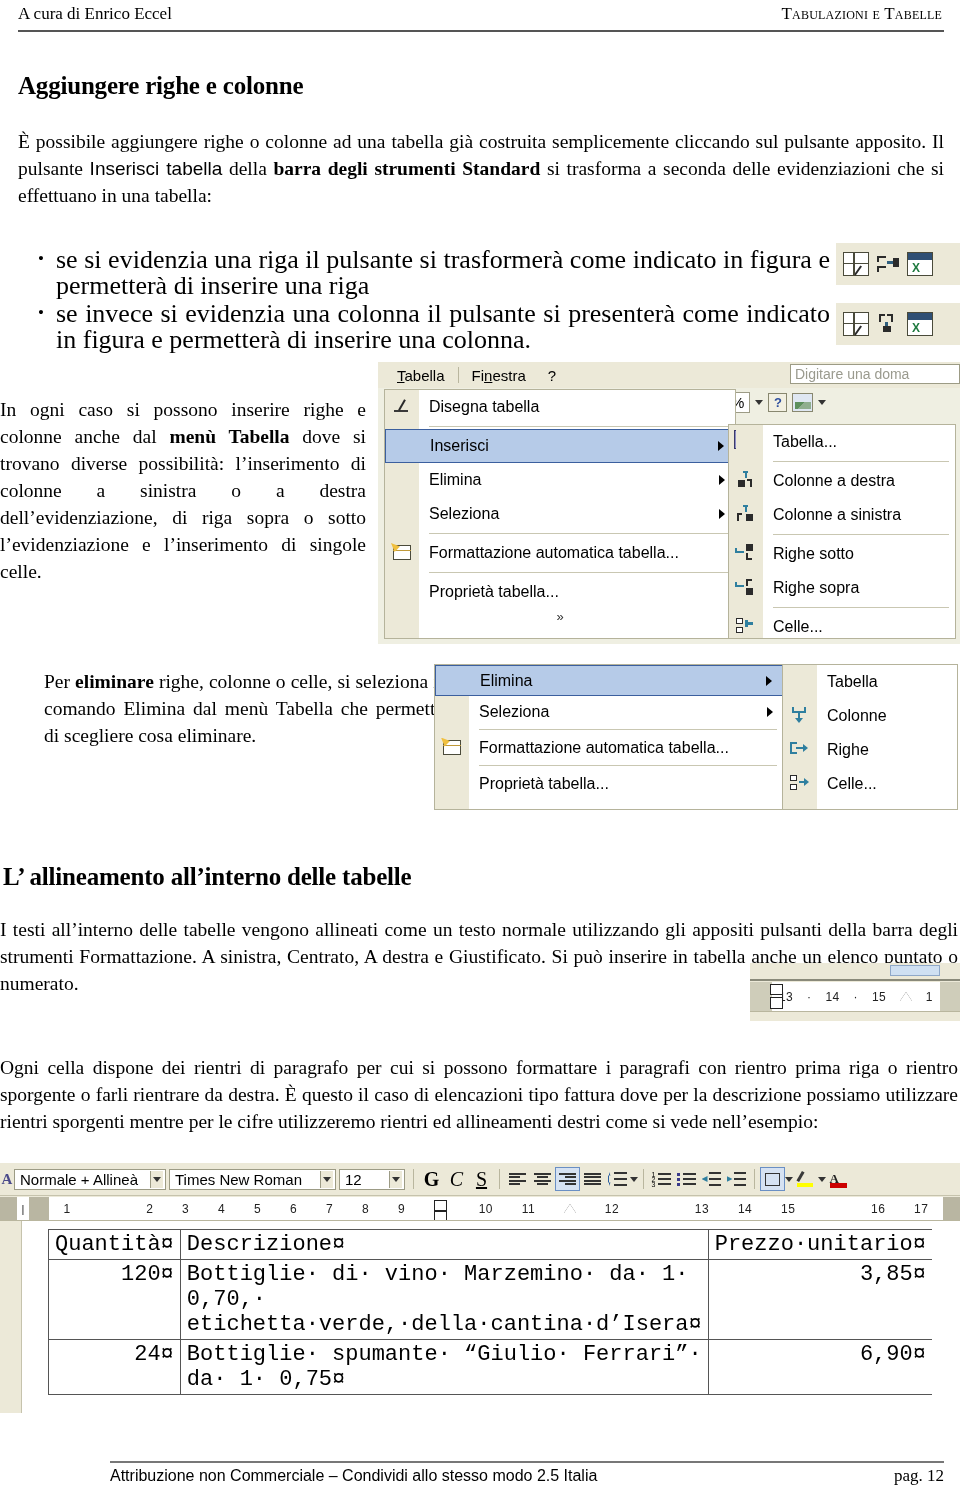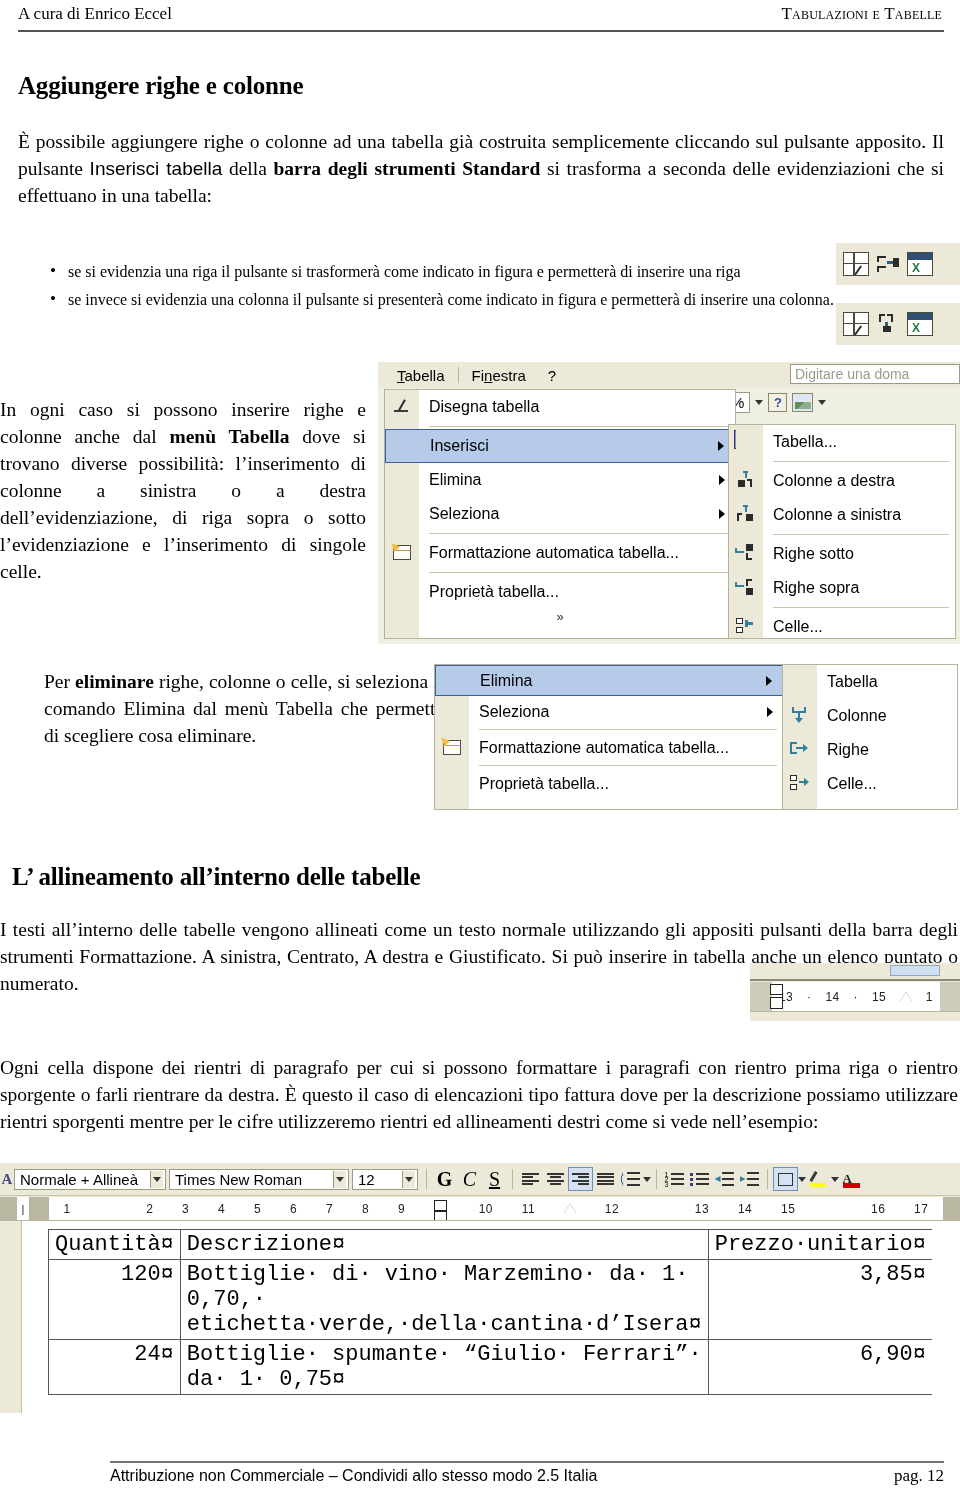--- a/index.html
+++ b/index.html
@@ -27,22 +27,22 @@
     position:absolute;margin:0;font-weight:bold;font-size:25px;
     letter-spacing:-0.2px;
   }
   .para{
     position:absolute;font-size:19.5px;line-height:27px;text-align:justify;
   }
   b{font-weight:bold;}
   .sans{font-family:"Liberation Sans",sans-serif;font-size:19px;}
 
   ul.bul{
-    position:absolute;margin:16px;padding:0;list-style:none;
-    font-size:16px;line-height:26px;
+    position:absolute;margin:4px;padding:0;list-style:none;
+    font-size:26px;line-height:26px;
   }
   ul.bul li{position:relative;padding-left:26px;margin-bottom:2px;text-align:justify;}
   ul.bul li:before{
     content:"\2022";position:absolute;left:8px;top:-1px;font-size:17px;
   }
 
   
   .shot{position:absolute;background:#efefe2;}
   .shot *{box-sizing:border-box;}
 
@@ -429,21 +429,21 @@
           <span class="b" style="left:2px;top:2px;width:7px;height:6px;border:1px solid #2b2b2b;background:#fff;"></span>
           <span class="b" style="left:2px;top:11px;width:7px;height:6px;border:1px solid #2b2b2b;background:#fff;"></span>
           <span class="c" style="left:11px;top:8px;width:7px;height:2px;"></span>
           <span class="c" style="left:16px;top:5px;width:5px;height:8px;clip-path:polygon(0 0,100% 50%,0 100%);"></span>
         </span>
         <span>Celle...</span>
       </div>
     </div>
   </div>
 
-  <h1 class="sec" style="left:12px;top:863px;">L’ allineamento all’interno delle tabelle</h1>
+  <h1 class="sec" style="left:3px;top:863px;">L’ allineamento all’interno delle tabelle</h1>
 
   <div class="para" style="left:0px;top:916px;width:958px;">I testi all’interno delle tabelle vengono allineati come un testo normale utilizzando gli appositi pulsanti della barra degli strumenti Formattazione. A sinistra, Centrato, A destra e Giustificato. Si può inserire in tabella anche un elenco puntato o numerato.</div>
 
   <div class="shot" style="left:750px;top:963px;width:210px;height:58px;background:#ece9d8;border:0;">
     <div style="position:absolute;left:140px;top:2px;width:50px;height:11px;background:#cfe0f2;border:1px solid #8fa8c8;"></div>
     <div style="position:absolute;left:0;top:16px;width:210px;height:2px;background:#8a8a7a;"></div>
     <div class="ruler" style="left:0;top:19px;width:210px;height:30px;">
       <span style="width:22px;height:100%;background:#cfcdba;"></span>
       <span class="nums" style="position:relative;">
         <span>13</span>
@@ -465,21 +465,21 @@
   <div class="shot" style="left:0px;top:1163px;width:960px;height:250px;background:#ece9d8;">
 
     <div class="fmtbar">
       <span style="width:14px;text-align:center;font-family:'Liberation Serif',serif;font-weight:bold;color:#4a4a8a;">A</span>
       <span class="fcombo" style="width:152px;">
         <span class="cv">Normale + Allineà</span>
         <span class="ar">
             <span class="caret"></span>
           </span>
       </span>
-      <span class="fcombo" style="width:180px;">
+      <span class="fcombo" style="width:167px;">
         <span class="cv">Times New Roman</span>
         <span class="ar">
             <span class="caret"></span>
           </span>
       </span>
       <span class="fcombo" style="width:66px;">
         <span class="cv">12</span>
         <span class="ar">
             <span class="caret"></span>
           </span>

